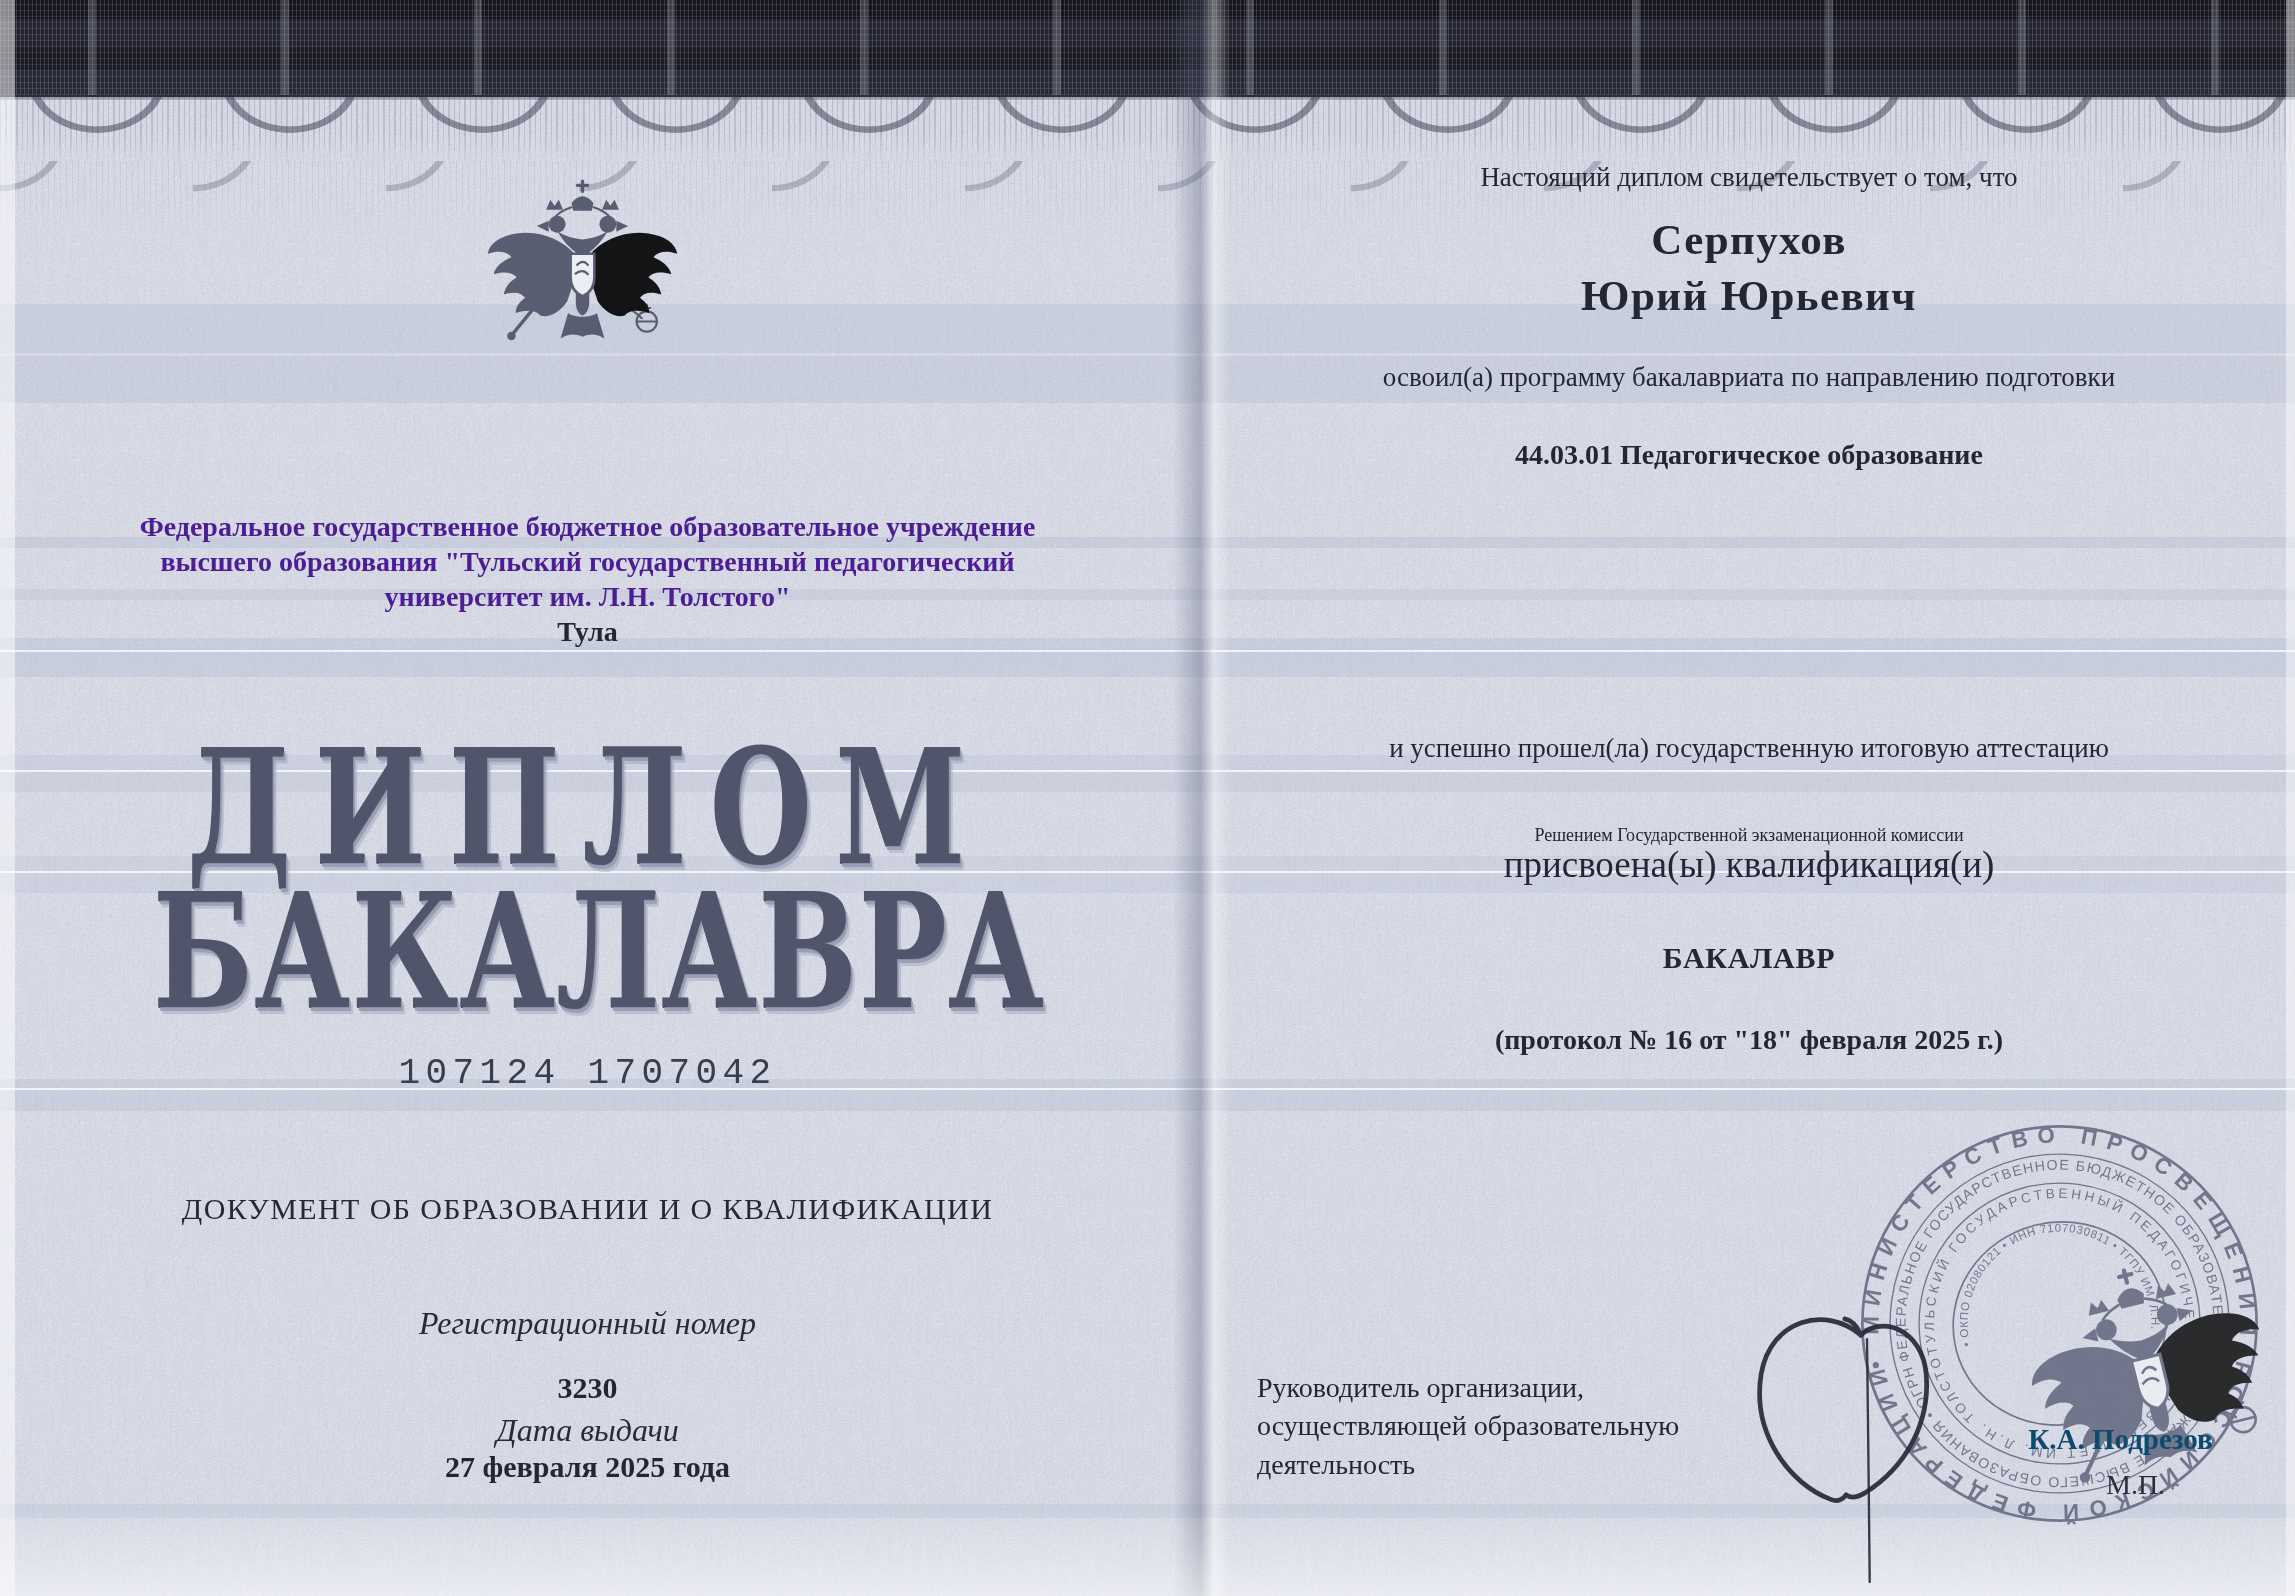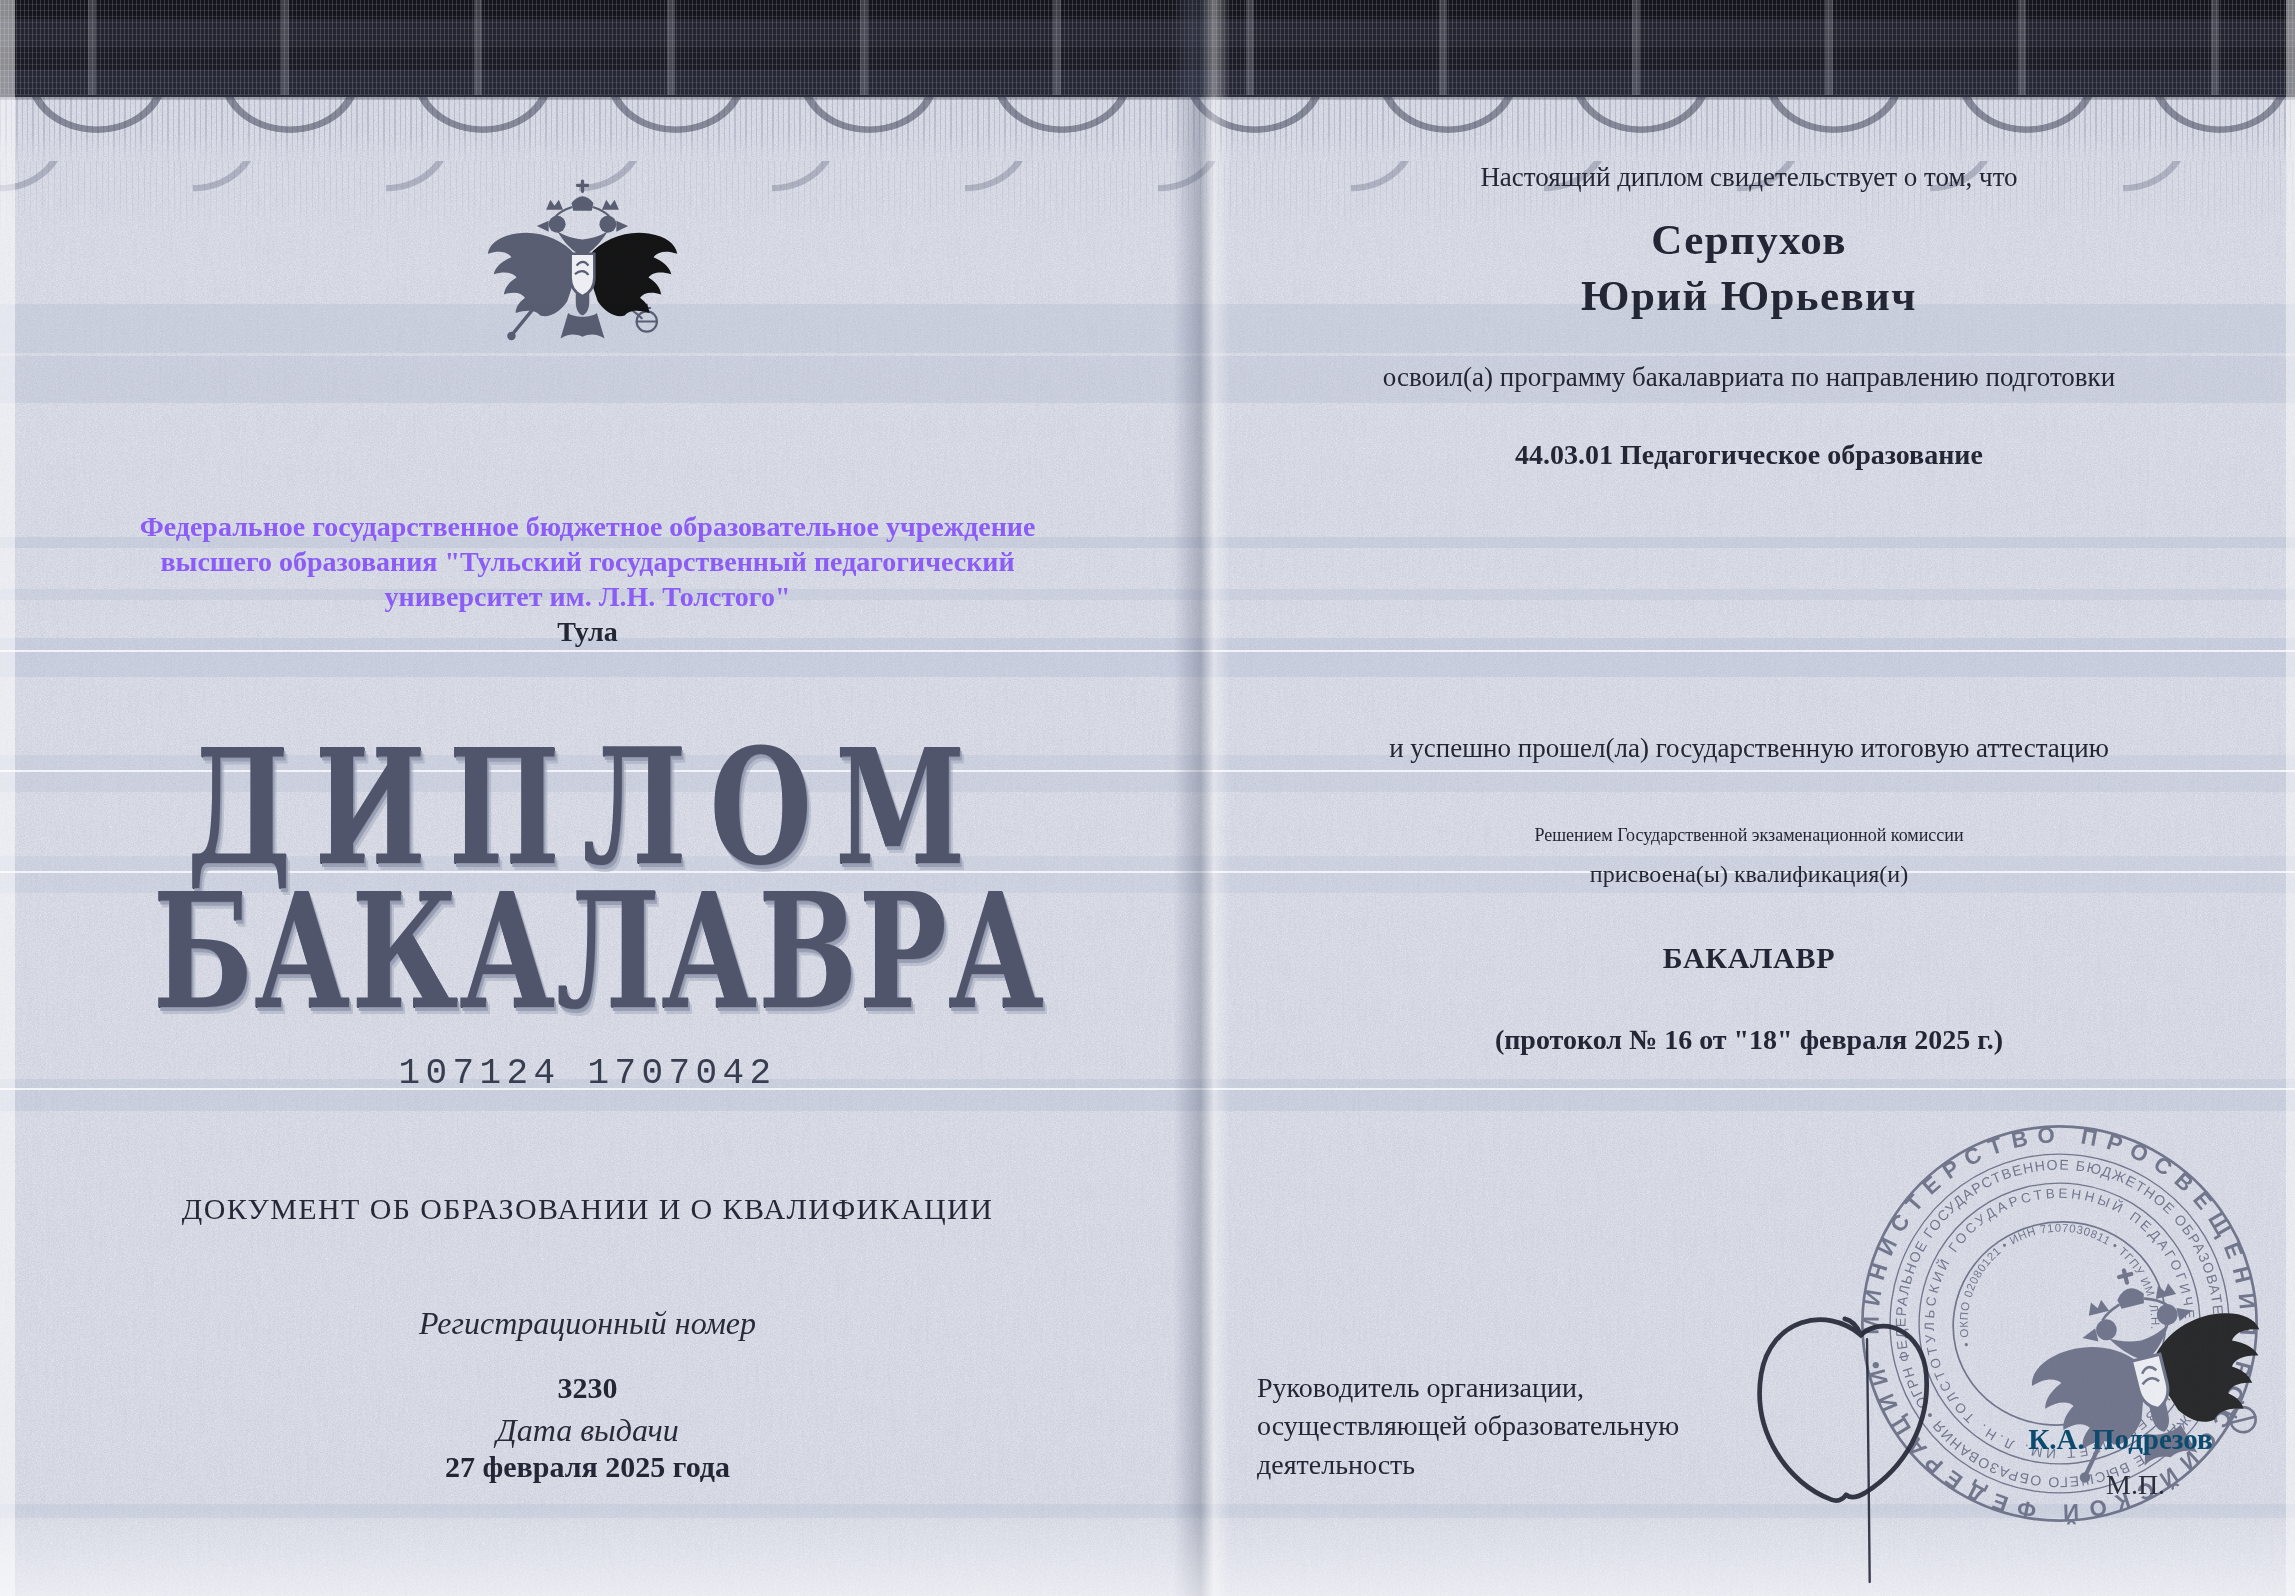--- a/index.html
+++ b/index.html
@@ -66,21 +66,21 @@
   .edge-r{right:0;top:0;width:9.5px;height:100%;background:rgba(255,255,255,.45);z-index:2;}
   .fade-bottom{left:0;right:0;bottom:0;height:88px;background:linear-gradient(transparent, rgba(252,252,254,.55));z-index:2;}
 
   
   .t{position:absolute;z-index:4;white-space:nowrap;}
   .c{text-align:center;}
   .left-col{left:0;width:1175px;}
   .right-col{left:1209px;width:1080px;}
 
   .country{top:460px;font-size:27px;letter-spacing:1.4px;color:#2a2d3c;}
-  .inst{font-weight:bold;font-size:28px;color:#8b5cf6;}
+  .inst{font-weight:bold;font-size:28px;color:#4c1d95;}
   .inst1{top:511px;} .inst2{top:546px;} .inst3{top:581px;}
   .city{top:616px;font-weight:bold;font-size:28px;}
 
   .big-title{
     font-family:"DejaVu Serif", serif;
     font-weight:bold;font-size:159px;line-height:1;
     color:#50556c;
     transform:scaleX(.74);
     text-shadow:2.7px 4px 0 rgba(148,154,176,.85), 5.4px 7.4px 0 rgba(148,154,176,.40), 0.7px 0.7px 0 #3a3f54;
   }
@@ -95,21 +95,21 @@
   .date-label{top:1412px;}
   .date-val{top:1450px;font-weight:bold;font-size:30px;}
 
   .intro{top:162px;font-size:27px;}
   .surname{top:215px;font-weight:bold;font-size:43px;letter-spacing:1.4px;}
   .given{top:271px;font-weight:bold;font-size:43px;letter-spacing:1.4px;}
   .program-line{top:362px;font-size:27px;}
   .program-code{top:420px;font-weight:bold;font-size:28px;margin-top:19px;}
   .attestation{top:733px;font-size:27px;}
   .comm1{top:825px;font-size:18px;}
-  .comm2{top:861px;font-size:24px;}
+  .comm2{top:843px;font-size:37px;}
   .qual{top:941px;font-weight:bold;font-size:30px;letter-spacing:0.7px;}
   .qual-dir{top:982px;font-weight:bold;font-size:28px;}
   .protocol{top:1024px;font-weight:bold;font-size:28px;}
 
   .head-line{left:1257px;font-size:28px;z-index:4;}
   .hl1{top:1372px;} .hl2{top:1410px;} .hl3{top:1449px;}
   .head-name{left:2019px;top:1423px;width:203px;text-align:center;font-weight:bold;font-size:29px;z-index:5;color:#0c4a6e;}
   .stamp-abbr{left:2106px;top:1469px;font-size:28px;z-index:5;color:#2a2d3c;}
 
   

